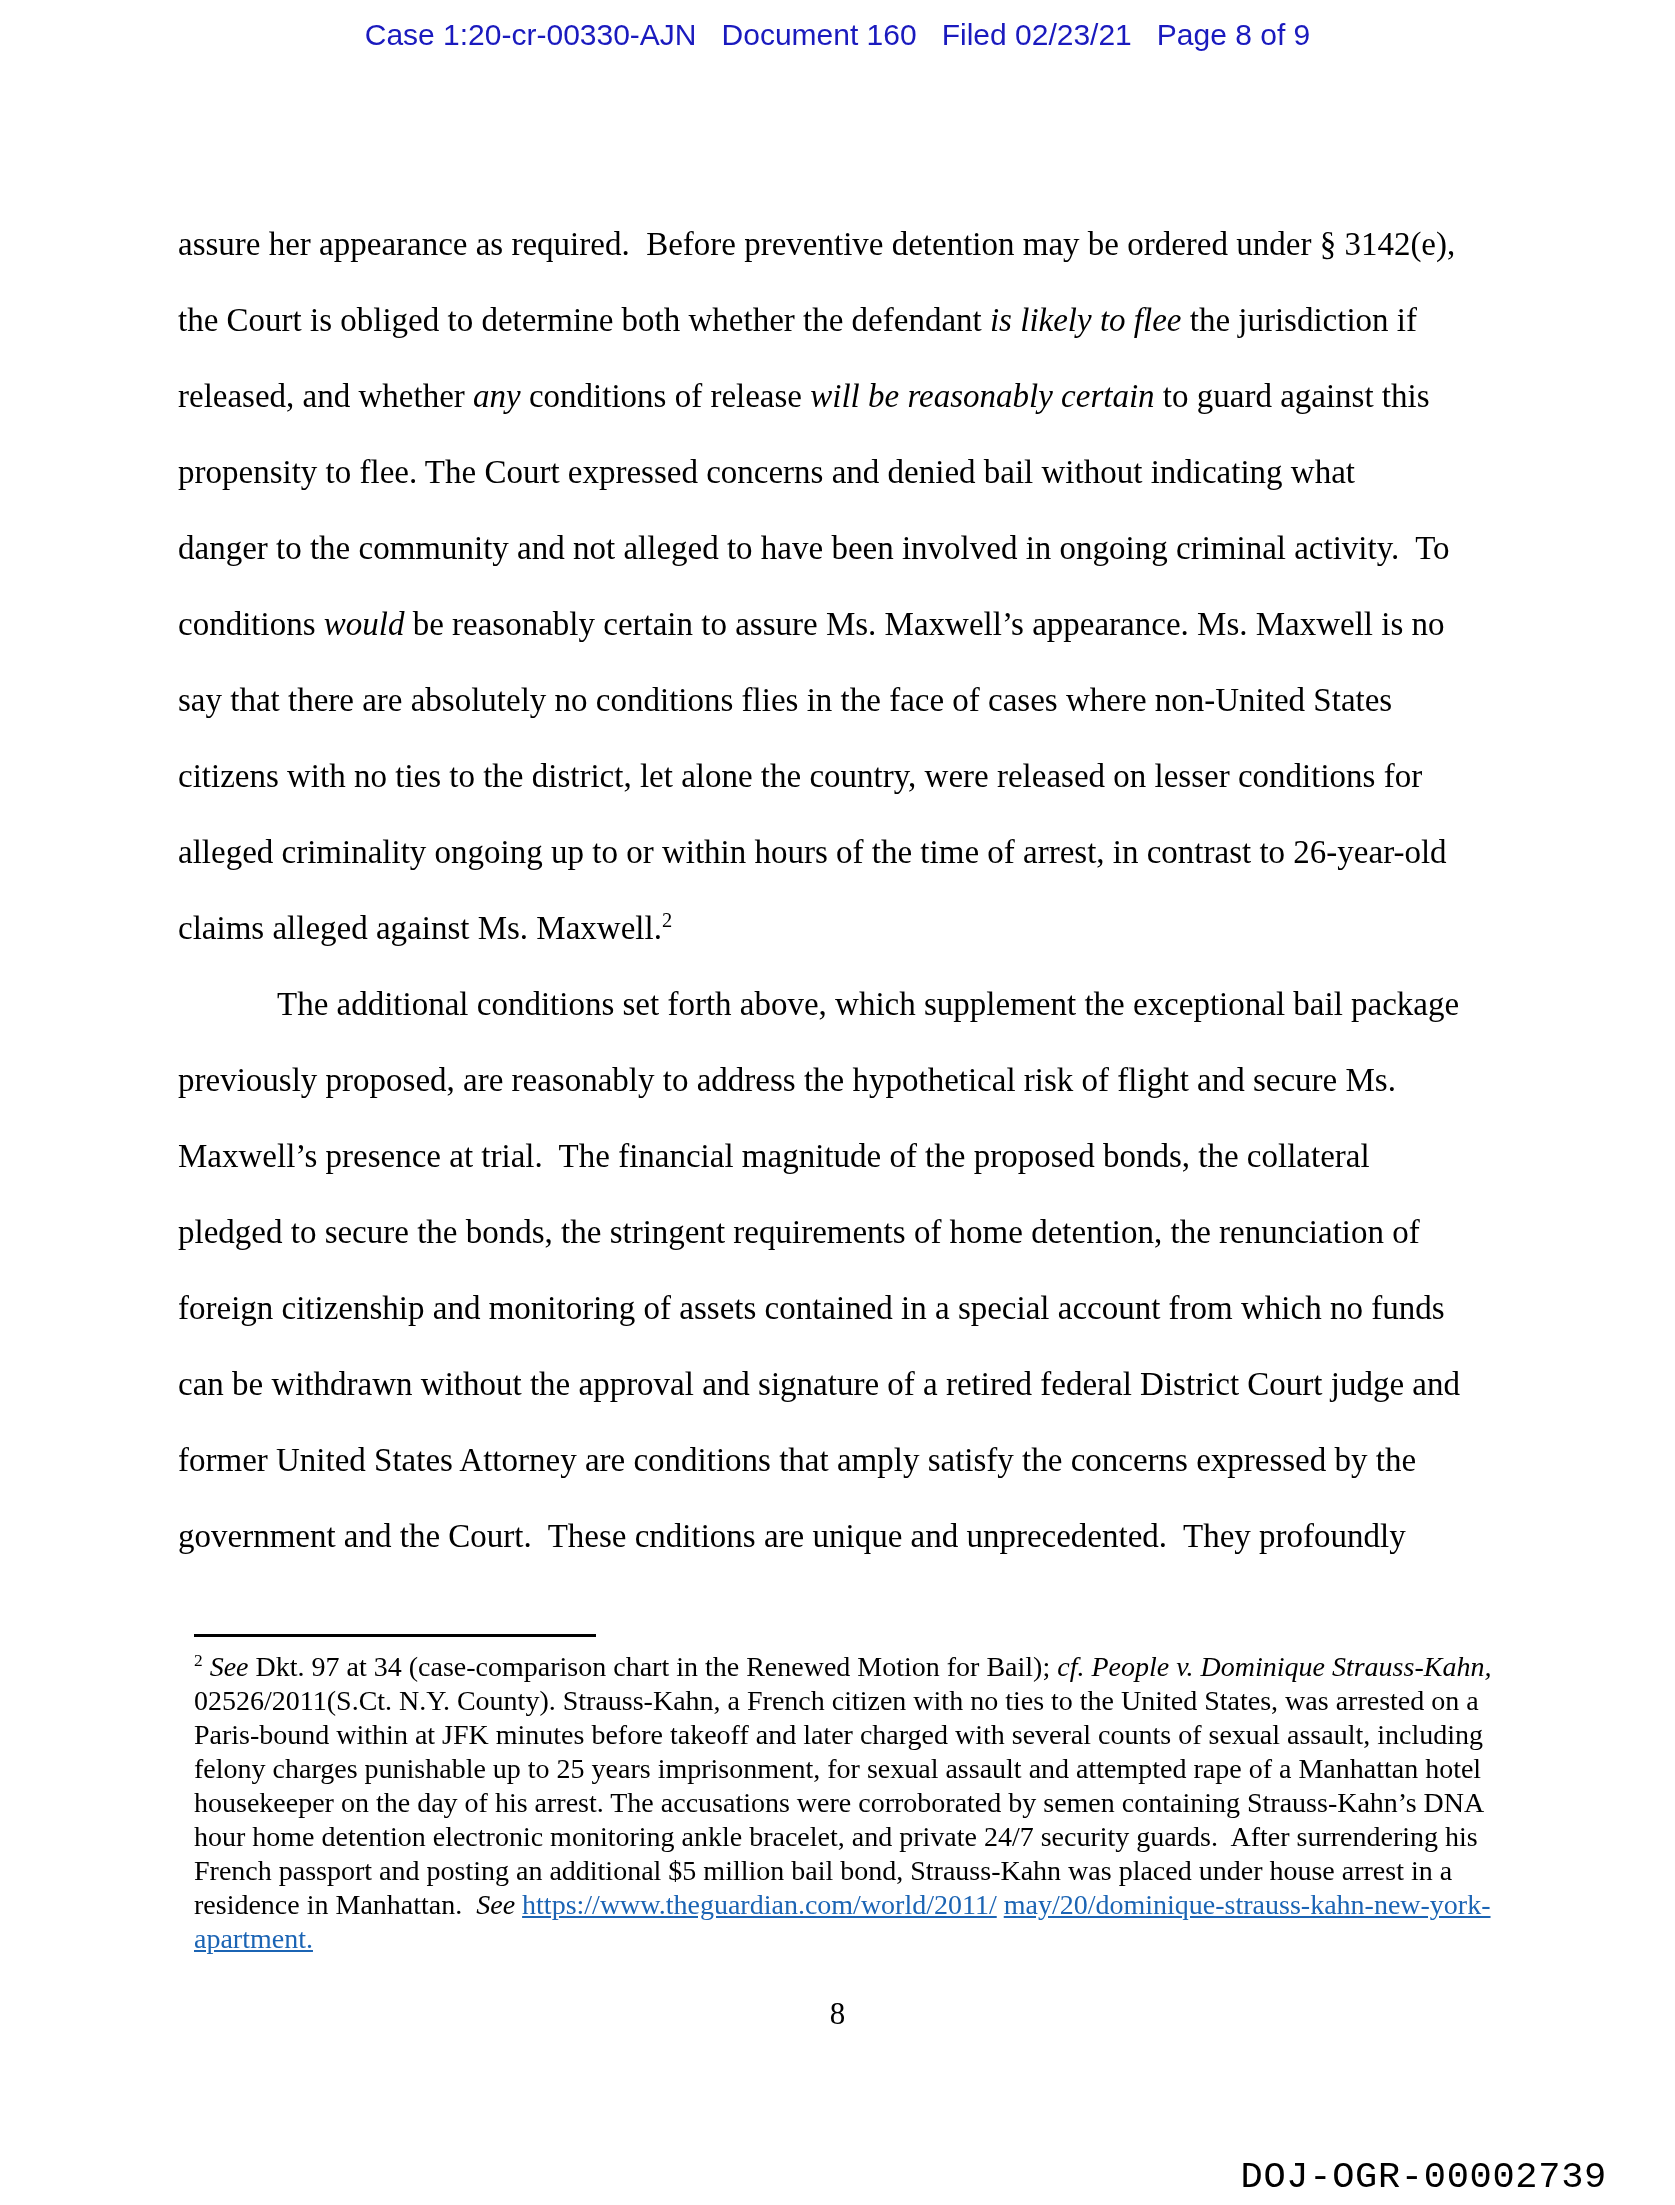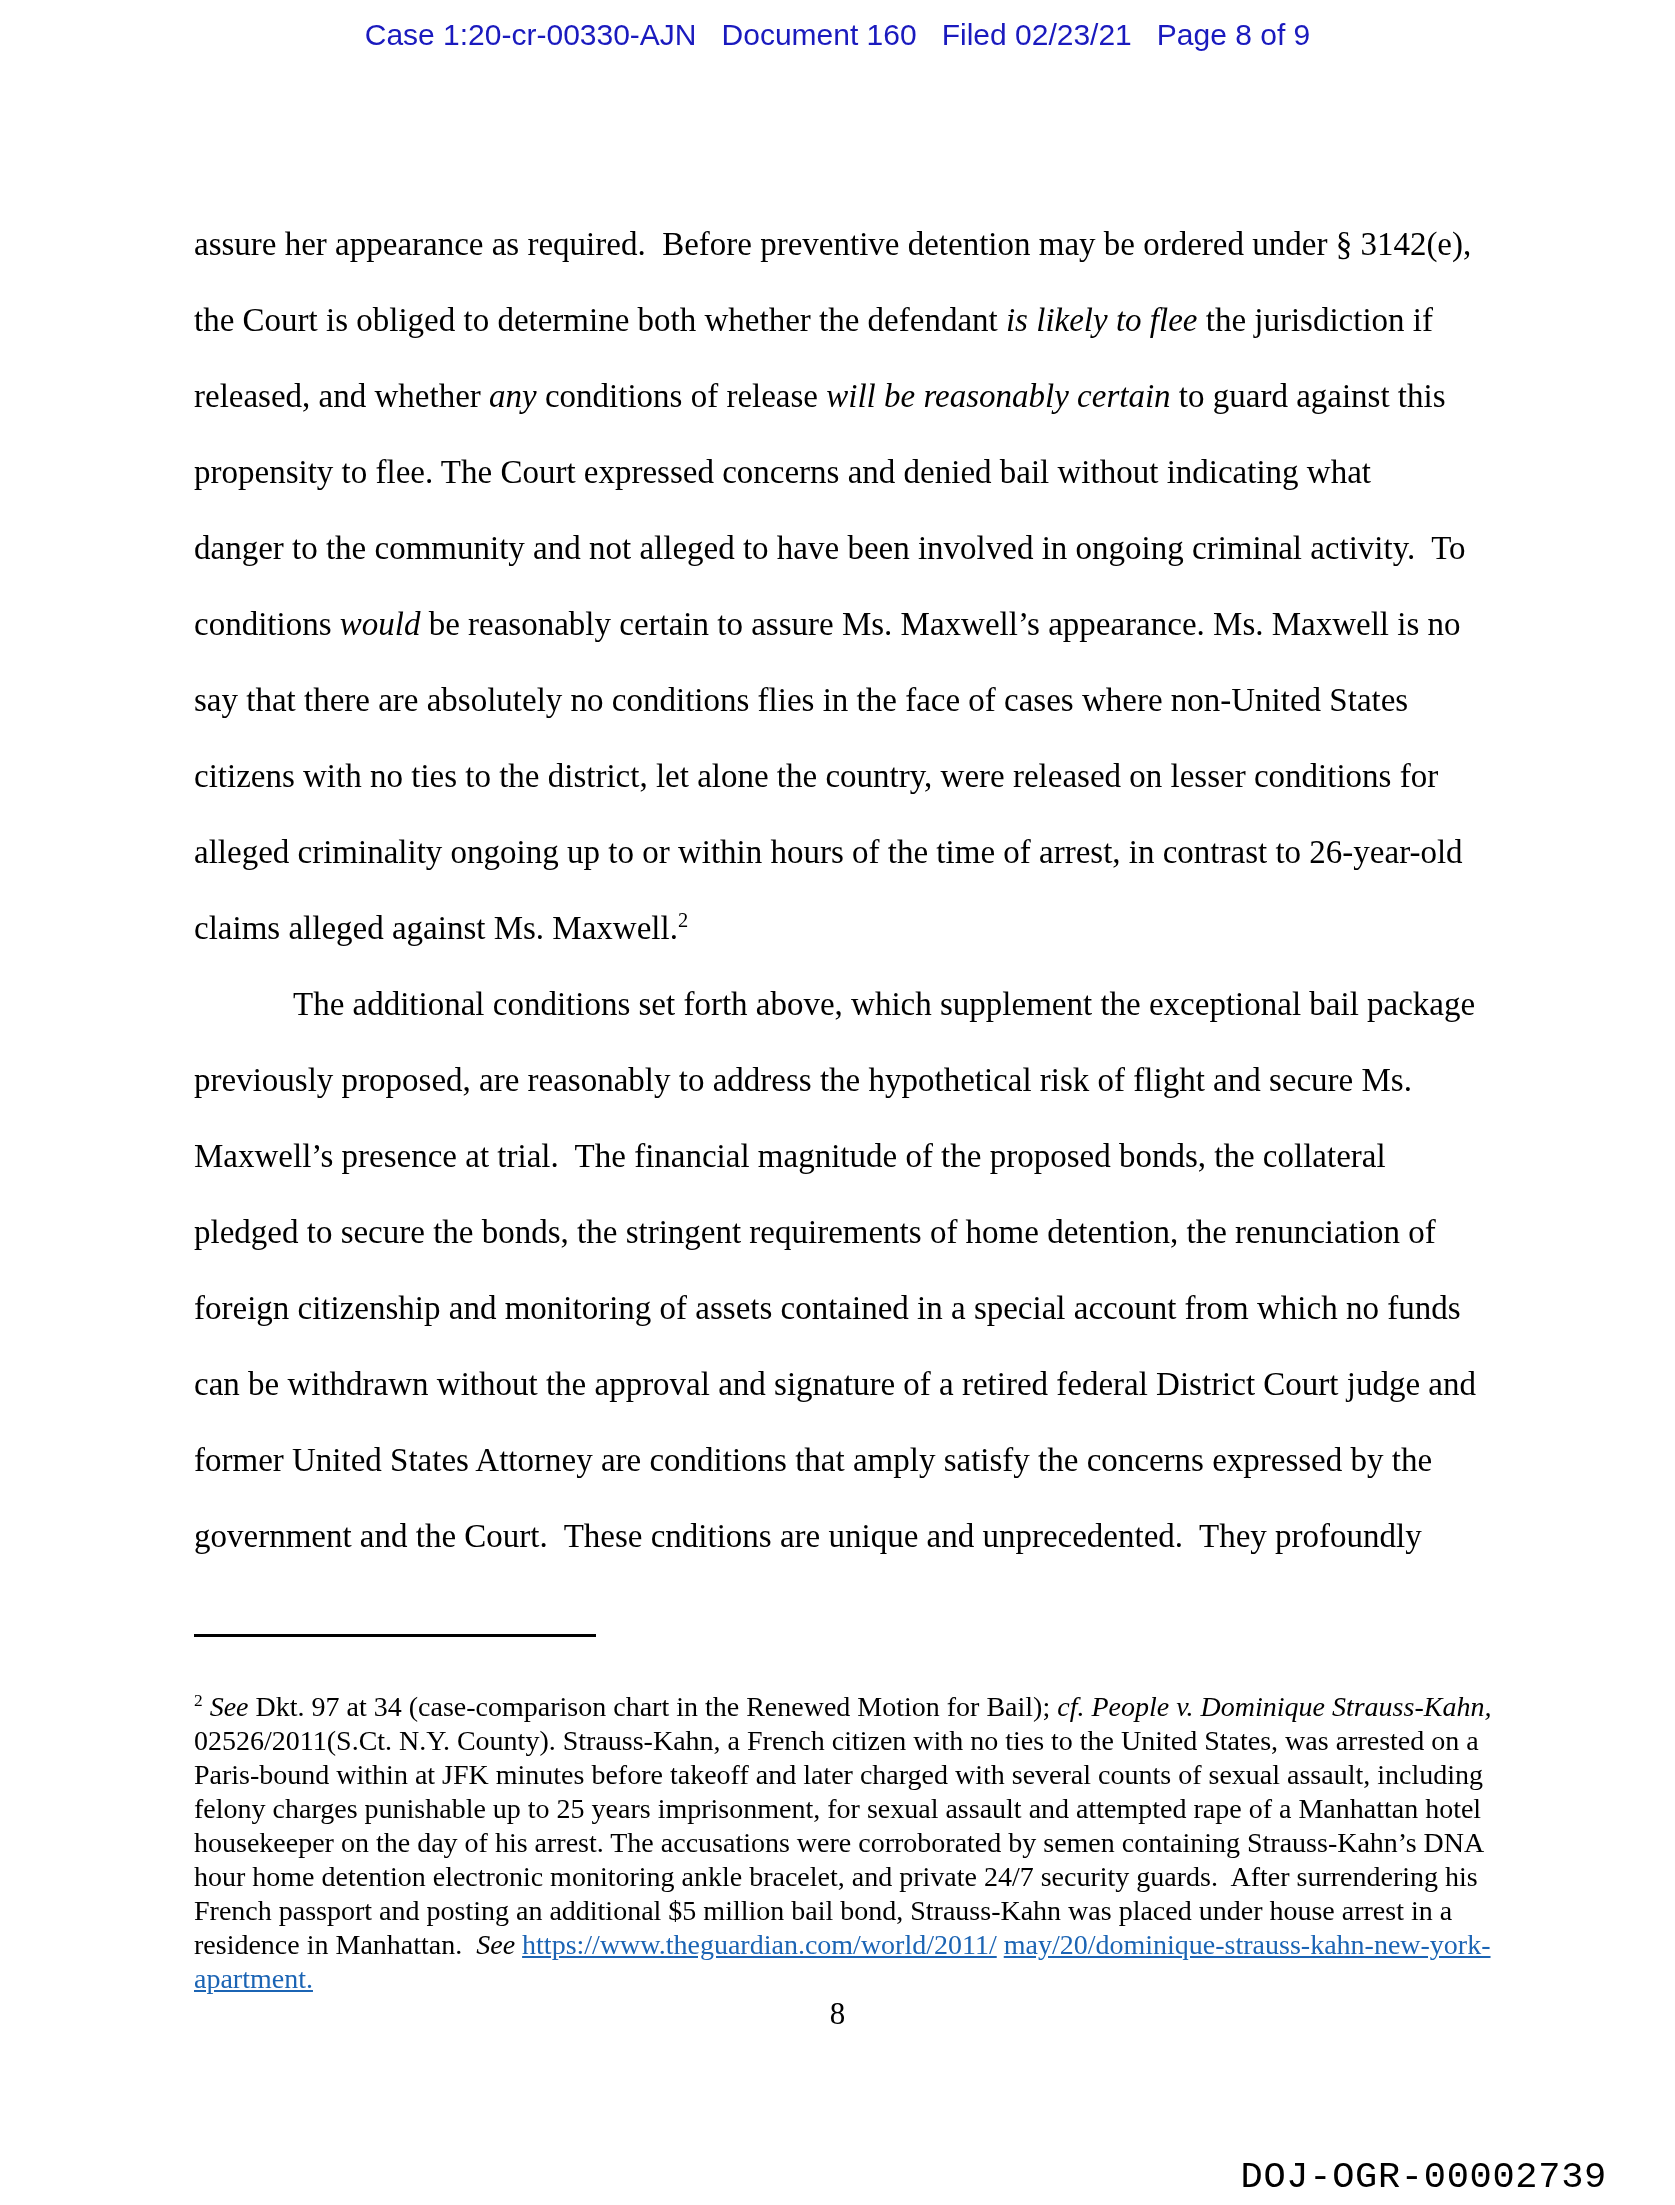--- a/index.html
+++ b/index.html
@@ -18,35 +18,35 @@
   }
   .header-stamp{
     position:absolute;top:18.4px;left:0;width:100%;
     text-align:center;
     font-family:"Liberation Sans", sans-serif;
     font-size:30px;
     color:var(--header-blue);
     white-space:pre;
   }
   .body-text{
-    position:absolute;left:194px;top:206px;width:1311px;
+    position:absolute;left:178px;top:206px;width:1311px;
     font-size:33px;line-height:76px;
   }
   .line{white-space:pre;height:76px;}
   .first-line{padding-left:99px;}
   .it{font-style:italic;}
   .sup{vertical-align:super;font-size:62%;line-height:0;}
   .link{color:var(--link-blue);text-decoration:underline;}
   .fn-sep{
     position:absolute;left:194px;top:1634px;
     width:402px;height:2.6px;background:var(--ink);
   }
   .footnote{
     position:absolute;left:194px;top:1650px;width:1320px;
-    font-size:28px;line-height:34px;margin-top:40px;
+    font-size:28px;line-height:34px;
   }
   .footnote .line{height:34px;}
   .page-number{
     position:absolute;top:1996px;left:0;width:100%;
     text-align:center;font-size:31px;
   }
   .bates{
     position:absolute;top:2156px;right:68px;
     font-family:"Liberation Mono", monospace;
     font-size:37px;letter-spacing:0.7px;

